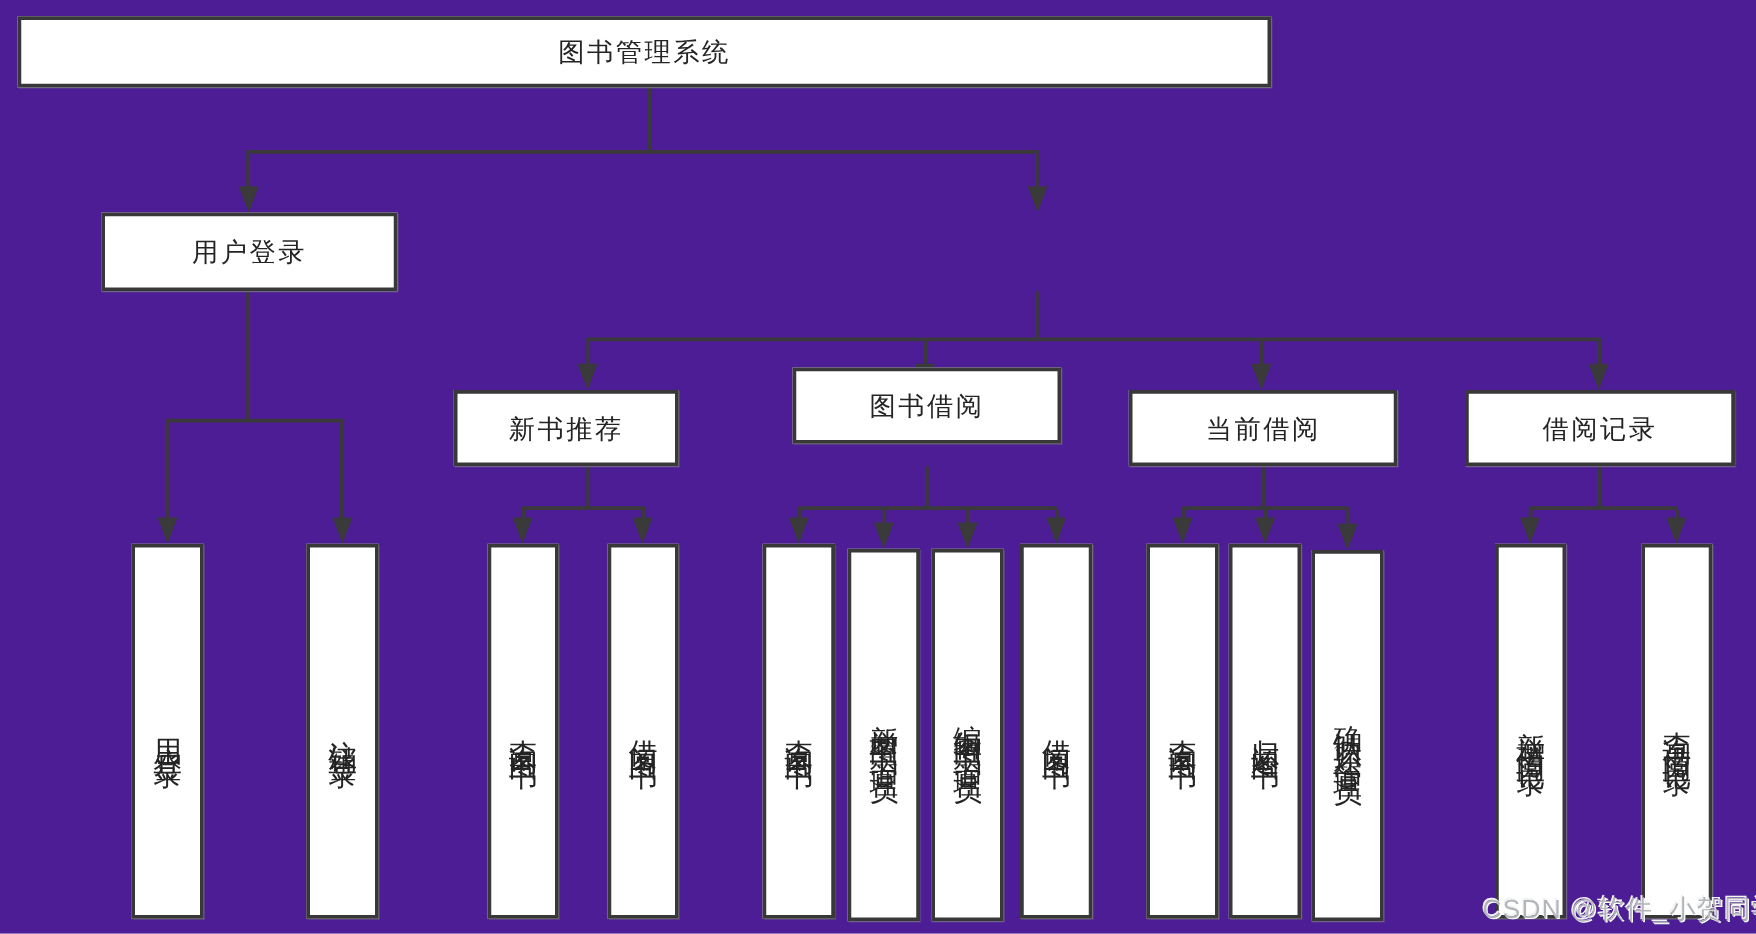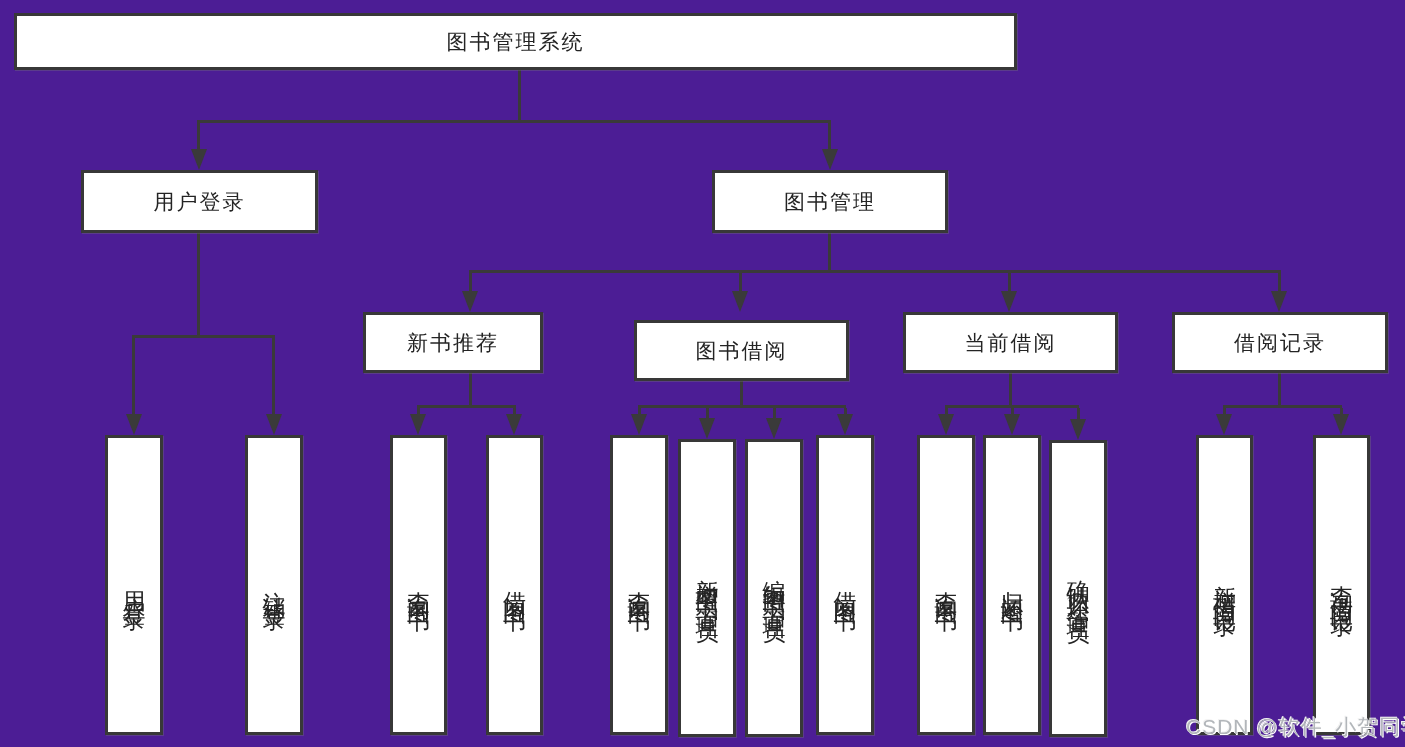--- a/index.html
+++ b/index.html
@@ -64,28 +64,25 @@
 
 <div id="stage">
 
   <div class="box" style="left:14px;top:13px;width:1003px;height:57px">
     <span class="lbl">图书管理系统</span>
   </div>
 
   <div class="box" style="left:81px;top:170px;width:237px;height:63px">
     <span class="lbl">用户登录</span>
   </div>
-  <div class="box" style="left:712px;top:170px;width:236px;height:63px">
-    <span class="lbl">图书管理</span>
-  </div>
 
   <div class="box" style="left:363px;top:312px;width:180px;height:61px">
     <span class="lbl">新书推荐</span>
   </div>
-  <div class="box" style="left:634px;top:320px;width:215px;height:61px">
+  <div class="box" style="left:634px;top:294px;width:215px;height:61px">
     <span class="lbl">图书借阅</span>
   </div>
   <div class="box" style="left:903px;top:312px;width:215px;height:61px">
     <span class="lbl">当前借阅</span>
   </div>
   <div class="box" style="left:1172px;top:312px;width:216px;height:61px">
     <span class="lbl">借阅记录</span>
   </div>
 
   <div class="box v" style="left:105px;top:435px;width:58px;height:300px">

